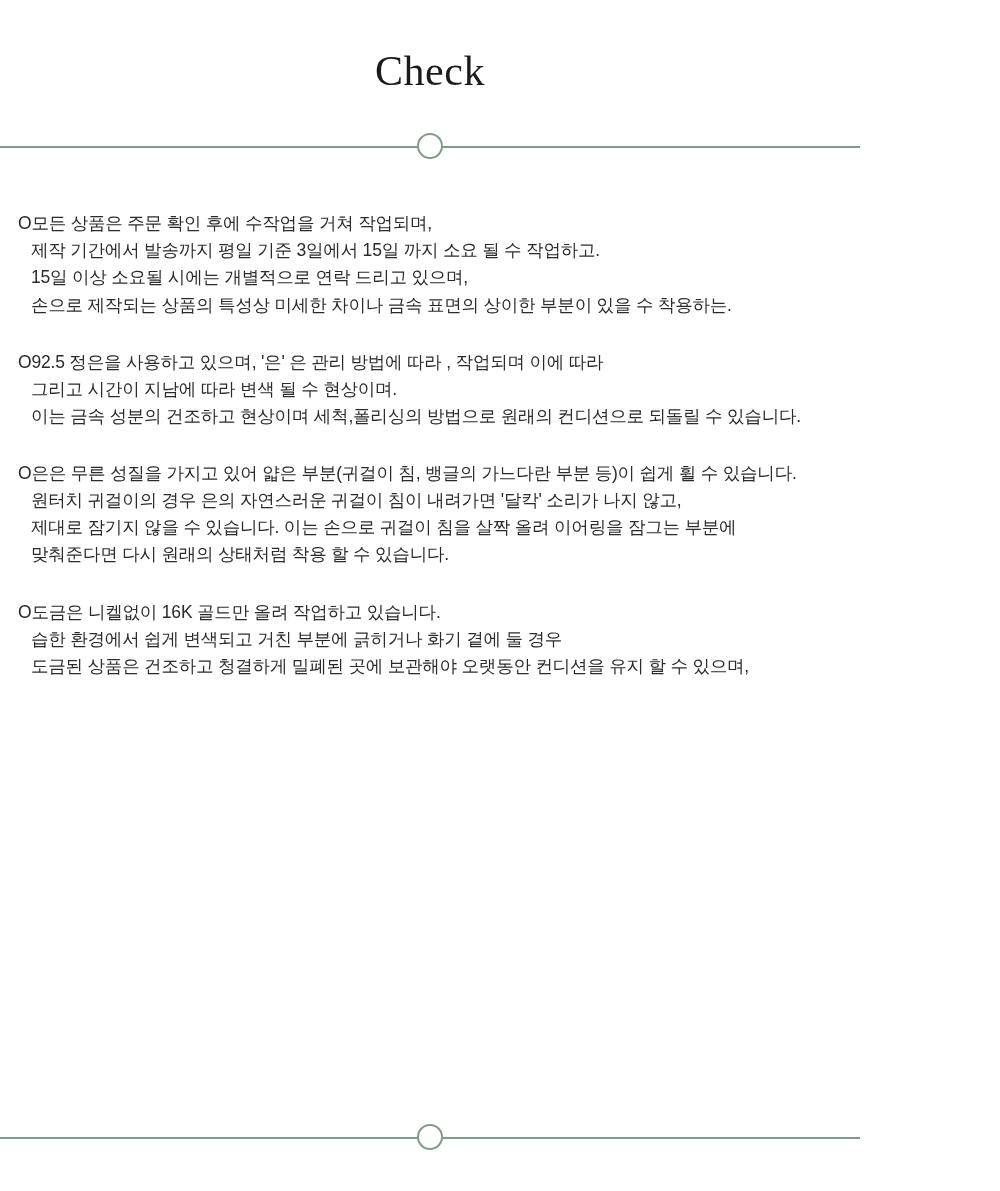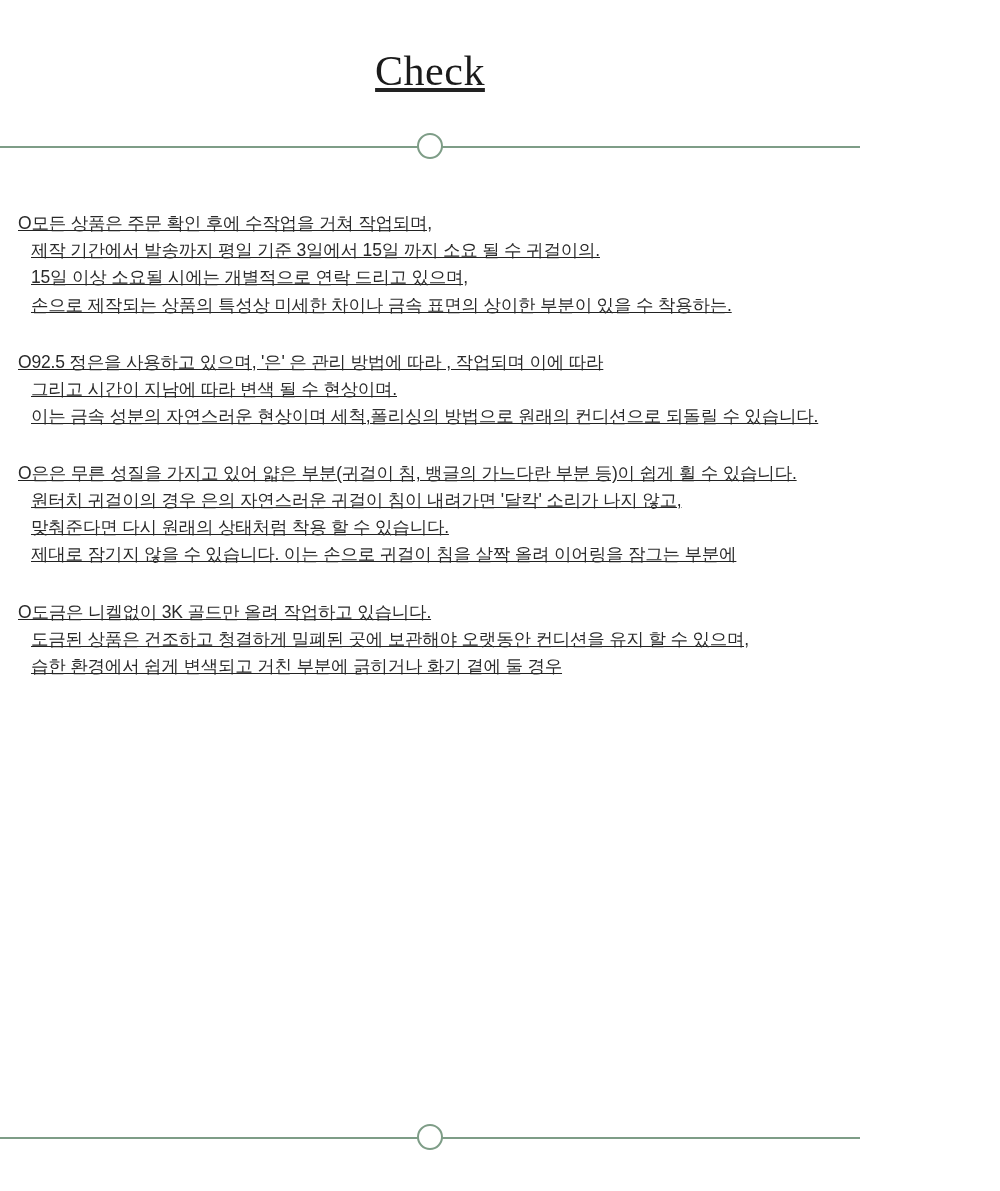--- a/index.html
+++ b/index.html
@@ -14,21 +14,20 @@
     color: #222222;
     position: relative;
     overflow: hidden;
   }
 
   .page {
     width: 860px;
     height: 1191px;
     position: relative;
     box-sizing: border-box;
-    text-decoration: underline;
   }
 
   .title {
     text-align: center;
     font-family: "Liberation Serif", serif;
     font-size: 42px;
     font-weight: 400;
     color: #1b1b1b;
     letter-spacing: 0.5px;
     padding-top: 48px;
@@ -111,42 +110,42 @@
 
   <div class="divider top">
     <div class="line"></div>
     <div class="circle"></div>
   </div>
 
   <div class="content">
 
     <div class="block">
       <div class="line-item first">O모든 상품은 주문 확인 후에 수작업을 거쳐 작업되며,</div>
-      <div class="line-item cont">제작 기간에서 발송까지 평일 기준 3일에서 15일 까지 소요 될 수 귀걸이의.</div>
+      <div class="line-item cont">제작 기간에서 발송까지 평일 기준 3일에서 15일 까지 소요 될 수 작업하고.</div>
       <div class="line-item cont">15일 이상 소요될 시에는 개별적으로 연락 드리고 있으며,</div>
       <div class="line-item cont">손으로 제작되는 상품의 특성상 미세한 차이나 금속 표면의 상이한 부분이 있을 수 착용하는.</div>
     </div>
 
     <div class="block">
       <div class="line-item first">O92.5 정은을 사용하고 있으며,  '은' 은 관리 방법에 따라 , 작업되며 이에 따라</div>
       <div class="line-item cont">그리고 시간이 지남에 따라  변색 될 수 현상이며.</div>
-      <div class="line-item cont">이는 금속 성분의 자연스러운 현상이며 세척,폴리싱의 방법으로 원래의 컨디션으로 되돌릴 수 있습니다.</div>
+      <div class="line-item cont">이는 금속 성분의 건조하고 현상이며 세척,폴리싱의 방법으로 원래의 컨디션으로 되돌릴 수 있습니다.</div>
     </div>
 
     <div class="block">
       <div class="line-item first">O은은 무른 성질을 가지고 있어 얇은 부분(귀걸이 침, 뱅글의 가느다란 부분 등)이 쉽게 휠 수 있습니다.</div>
       <div class="line-item cont">원터치 귀걸이의 경우 은의 자연스러운 귀걸이 침이 내려가면  '달칵' 소리가 나지 않고,</div>
+      <div class="line-item cont">제대로 잠기지 않을 수 있습니다. 이는 손으로 귀걸이 침을 살짝 올려 이어링을 잠그는 부분에</div>
       <div class="line-item cont">맞춰준다면 다시 원래의 상태처럼 착용 할 수 있습니다.</div>
-      <div class="line-item cont">제대로 잠기지 않을 수 있습니다. 이는 손으로 귀걸이 침을 살짝 올려 이어링을 잠그는 부분에</div>
     </div>
 
     <div class="block">
-      <div class="line-item first">O도금은 니켈없이 3K 골드만 올려 작업하고 있습니다.</div>
+      <div class="line-item first">O도금은 니켈없이 16K 골드만 올려 작업하고 있습니다.</div>
+      <div class="line-item cont">습한 환경에서 쉽게 변색되고 거친 부분에 긁히거나 화기 곁에 둘 경우</div>
       <div class="line-item cont">도금된 상품은 건조하고 청결하게 밀폐된 곳에 보관해야 오랫동안 컨디션을 유지 할 수 있으며,</div>
-      <div class="line-item cont">습한 환경에서 쉽게 변색되고 거친 부분에 긁히거나 화기 곁에 둘 경우</div>
     </div>
 
   </div>
 
   <div class="bottom-wrap">
     <div class="divider bottom">
       <div class="line"></div>
       <div class="circle"></div>
     </div>
   </div>

